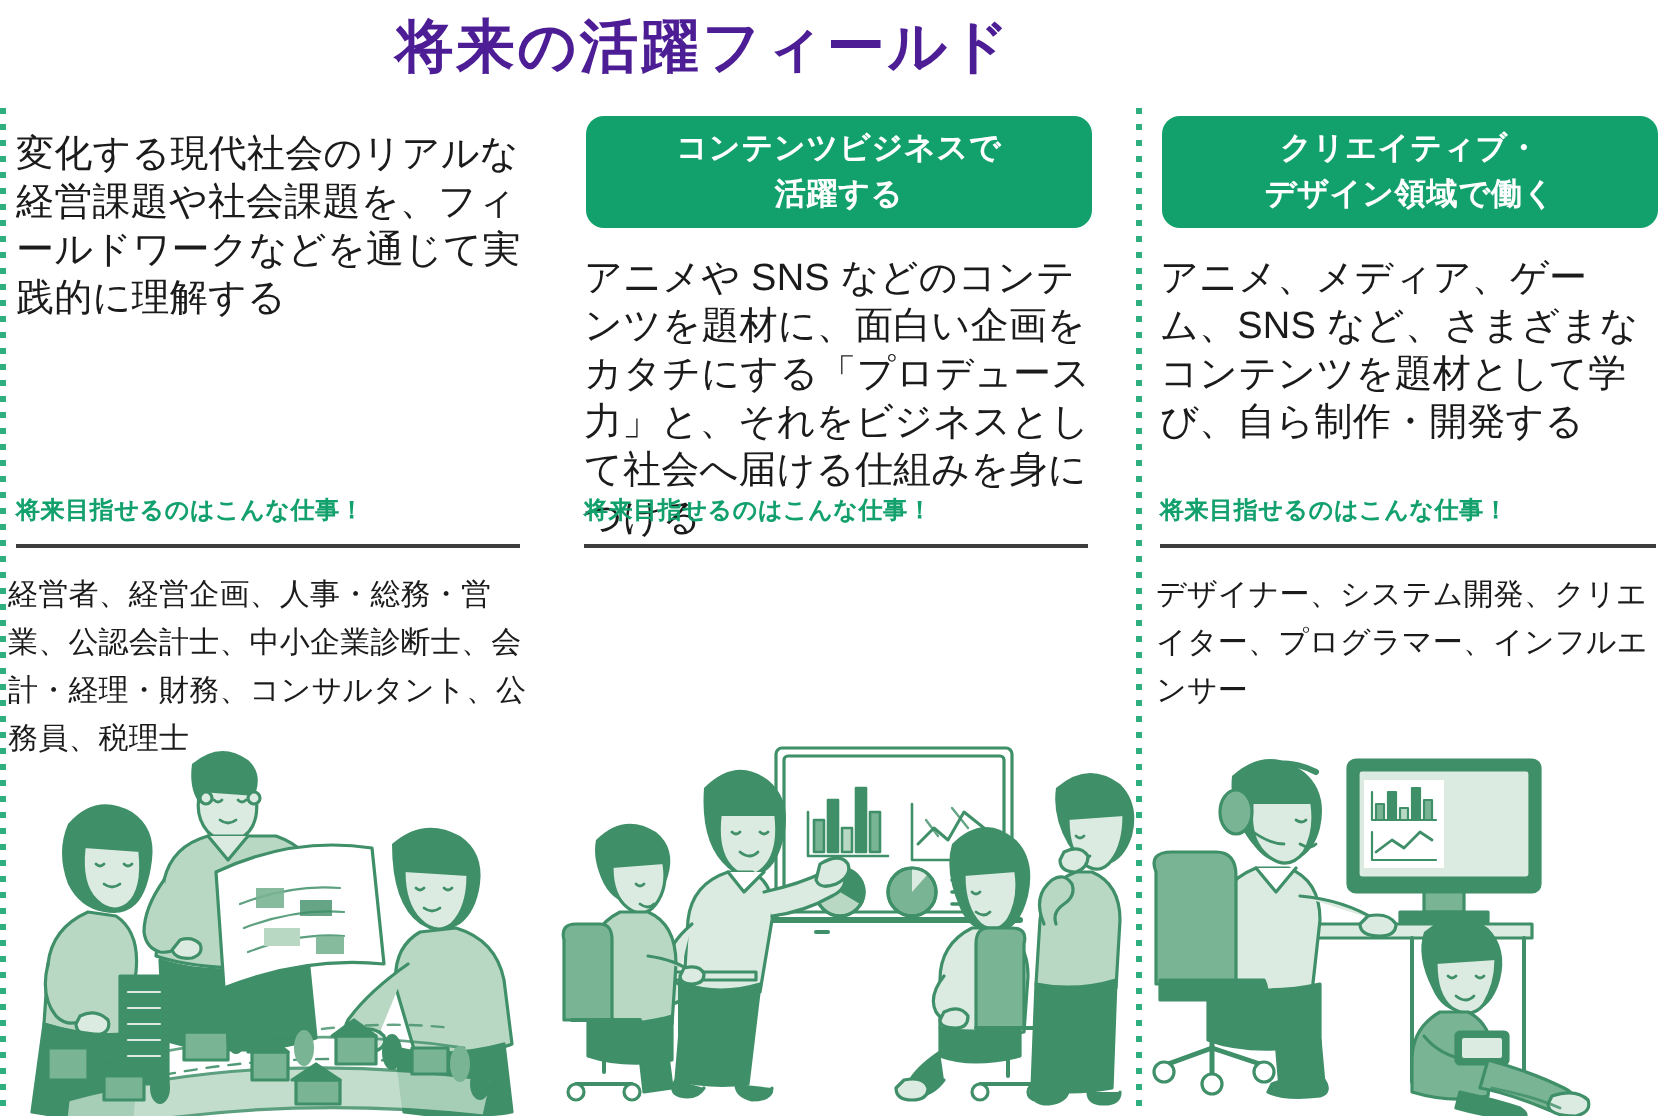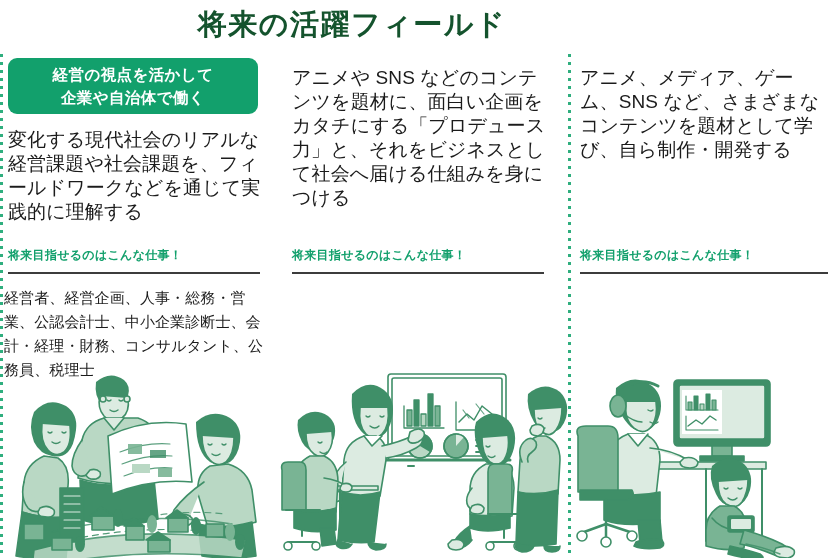--- a/index.html
+++ b/index.html
@@ -16,21 +16,21 @@
   }
 
   
   .page-title {
     position: absolute;
     top: 4px; left: 0; width: 704px;
     text-align: center;
     font-size: 29px;
     font-weight: bold;
     letter-spacing: 1.5px;
-    color: #14532d;
+    color: #4c1d95;
     line-height: 40px;
   }
 
   
   .columns {
     position: absolute;
     top: 52px; left: 0;
     width: 840px; height: 508px;
     display: flex;
     flex-direction: row;
@@ -148,22 +148,20 @@
 <div id="page">
 
   <div class="page-title">将来の活躍フィールド</div>
 
   <div class="divider"></div>
   <div class="divider divider-2"></div>
 
   <div class="columns">
 
     <div class="column col-1">
-      <div class="badge">経営の視点を活かして
-企業や自治体で働く</div>
       <div class="body-text">変化する現代社会のリアルな経営課題や社会課題を、フィールドワークなどを通じて実践的に理解する</div>
       <div class="sub-wrap">
         <div class="sub-head">将来目指せるのはこんな仕事！</div>
         <div class="sub-rule"></div>
       </div>
       <div class="job-text">経営者、経営企画、人事・総務・営業、公認会計士、中小企業診断士、会計・経理・財務、コンサルタント、公務員、税理士</div>
 
       <div class="illus">
         <svg viewBox="0 0 280 192" xmlns="http://www.w3.org/2000/svg">
           <g fill="none" stroke="#3f8f68" stroke-width="1.6" stroke-linecap="round" stroke-linejoin="round">
@@ -260,20 +258,22 @@
               <ellipse cx="230" cy="166" rx="5" ry="9" fill="#79b494" stroke="none"></ellipse>
               <ellipse cx="80" cy="178" rx="5" ry="8" fill="#3f8f68" stroke="none"></ellipse>
               <ellipse cx="240" cy="176" rx="5" ry="8" fill="#3f8f68" stroke="none"></ellipse>
             </g>
           </g>
         </svg>
       </div>
     </div>
 
     <div class="column col-2">
+      <div class="badge">コンテンツビジネスで
+活躍する</div>
       <div class="body-text">アニメや SNS などのコンテンツを題材に、面白い企画をカタチにする「プロデュース力」と、それをビジネスとして社会へ届ける仕組みを身につける</div>
       <div class="sub-wrap">
         <div class="sub-head">将来目指せるのはこんな仕事！</div>
         <div class="sub-rule"></div>
       </div>
 
       <div class="illus">
         <svg viewBox="0 0 290 192" xmlns="http://www.w3.org/2000/svg">
           <g fill="none" stroke="#3f8f68" stroke-width="1.6" stroke-linecap="round" stroke-linejoin="round">
 
@@ -387,25 +387,28 @@
               <path d="M238 126 l-2 52 q18 4 40 0 l2 -54 q-20 6 -40 2 z" fill="#3f8f68"></path>
               <path d="M236 178 q-2 6 6 8 q10 0 12 -6" fill="#3f8f68"></path>
               <path d="M264 180 q0 6 8 6 q8 0 8 -6" fill="#3f8f68"></path>
             </g>
           </g>
         </svg>
       </div>
     </div>
 
     <div class="column col-3">
+      <div class="badge">クリエイティブ・
+デザイン領域で働く</div>
       <div class="body-text">アニメ、メディア、ゲーム、SNS など、さまざまなコンテンツを題材として学び、自ら制作・開発する</div>
       <div class="sub-wrap">
         <div class="sub-head">将来目指せるのはこんな仕事！</div>
         <div class="sub-rule"></div>
       </div>
+      <div class="job-text">デザイナー、システム開発、クリエイター、プログラマー、インフルエンサー</div>
 
       <div class="illus">
         <svg viewBox="0 0 270 192" xmlns="http://www.w3.org/2000/svg">
           <g fill="none" stroke="#3f8f68" stroke-width="1.6" stroke-linecap="round" stroke-linejoin="round">
 
             <g>
               <rect x="104" y="14" width="96" height="66" rx="4" fill="#3f8f68"></rect>
               <rect x="109" y="19" width="86" height="54" rx="2" fill="#dcebe1"></rect>
 
               <rect x="112" y="24" width="40" height="44" fill="#ffffff" stroke="none"></rect>

